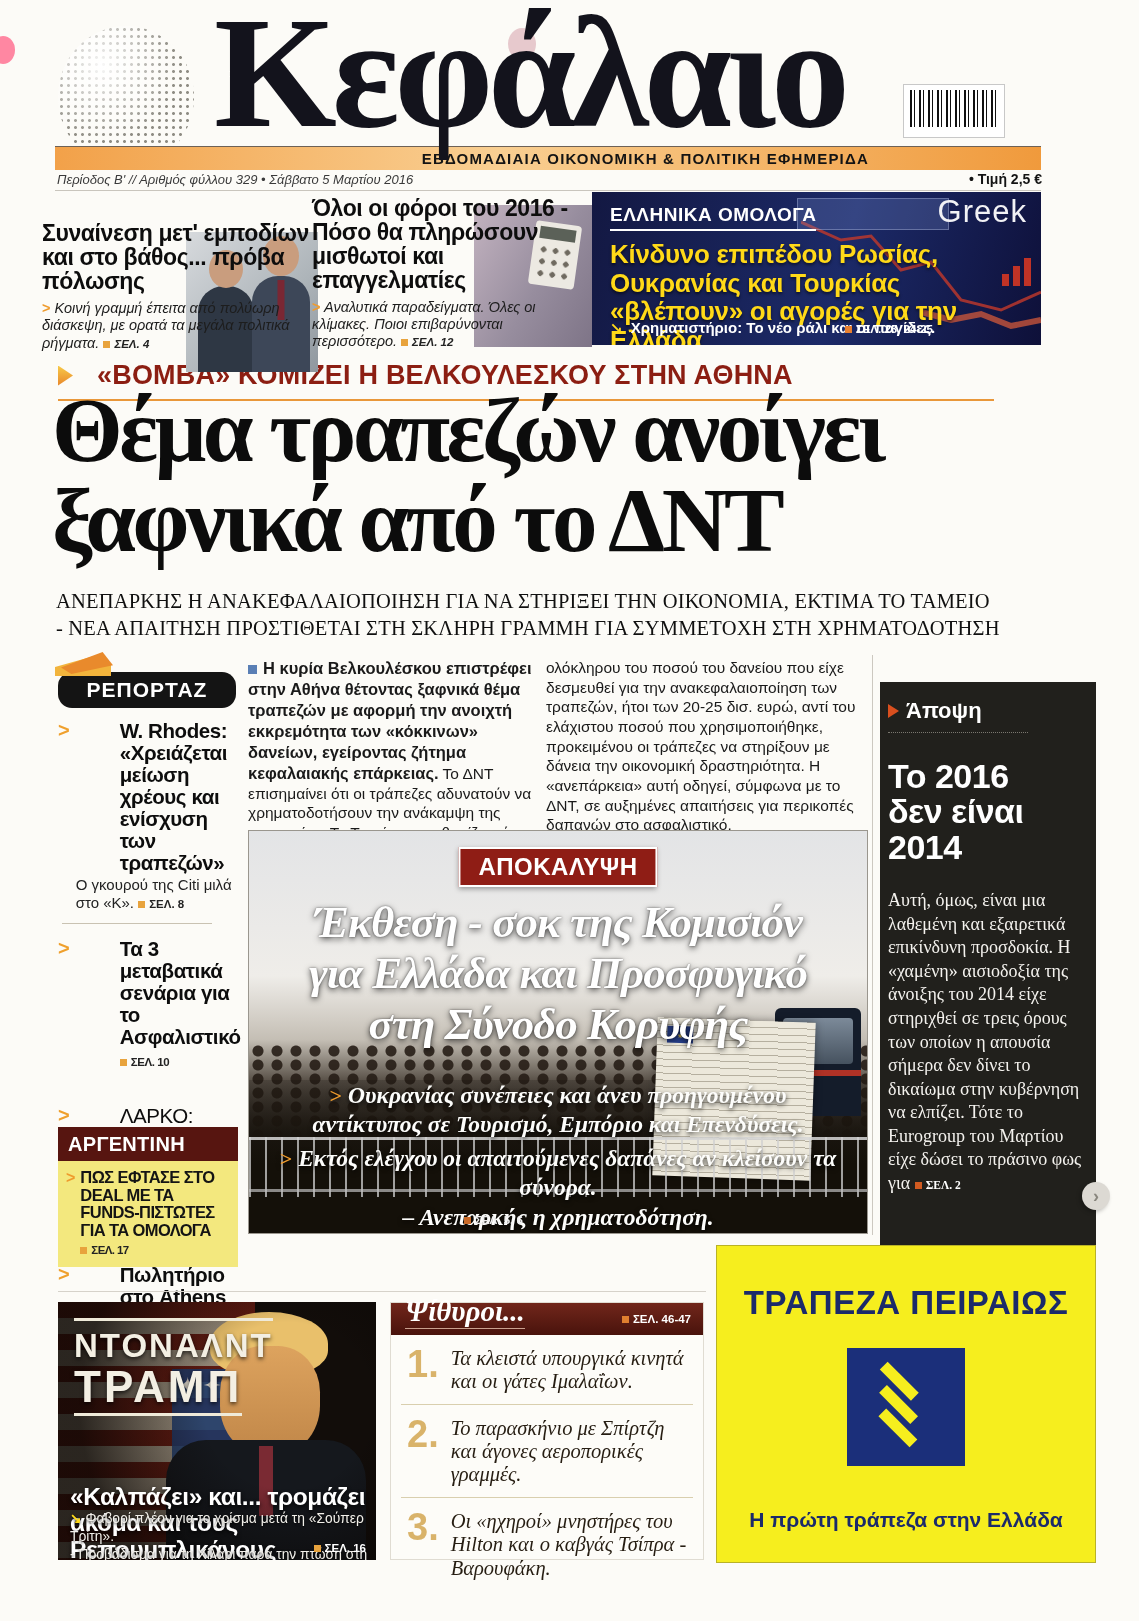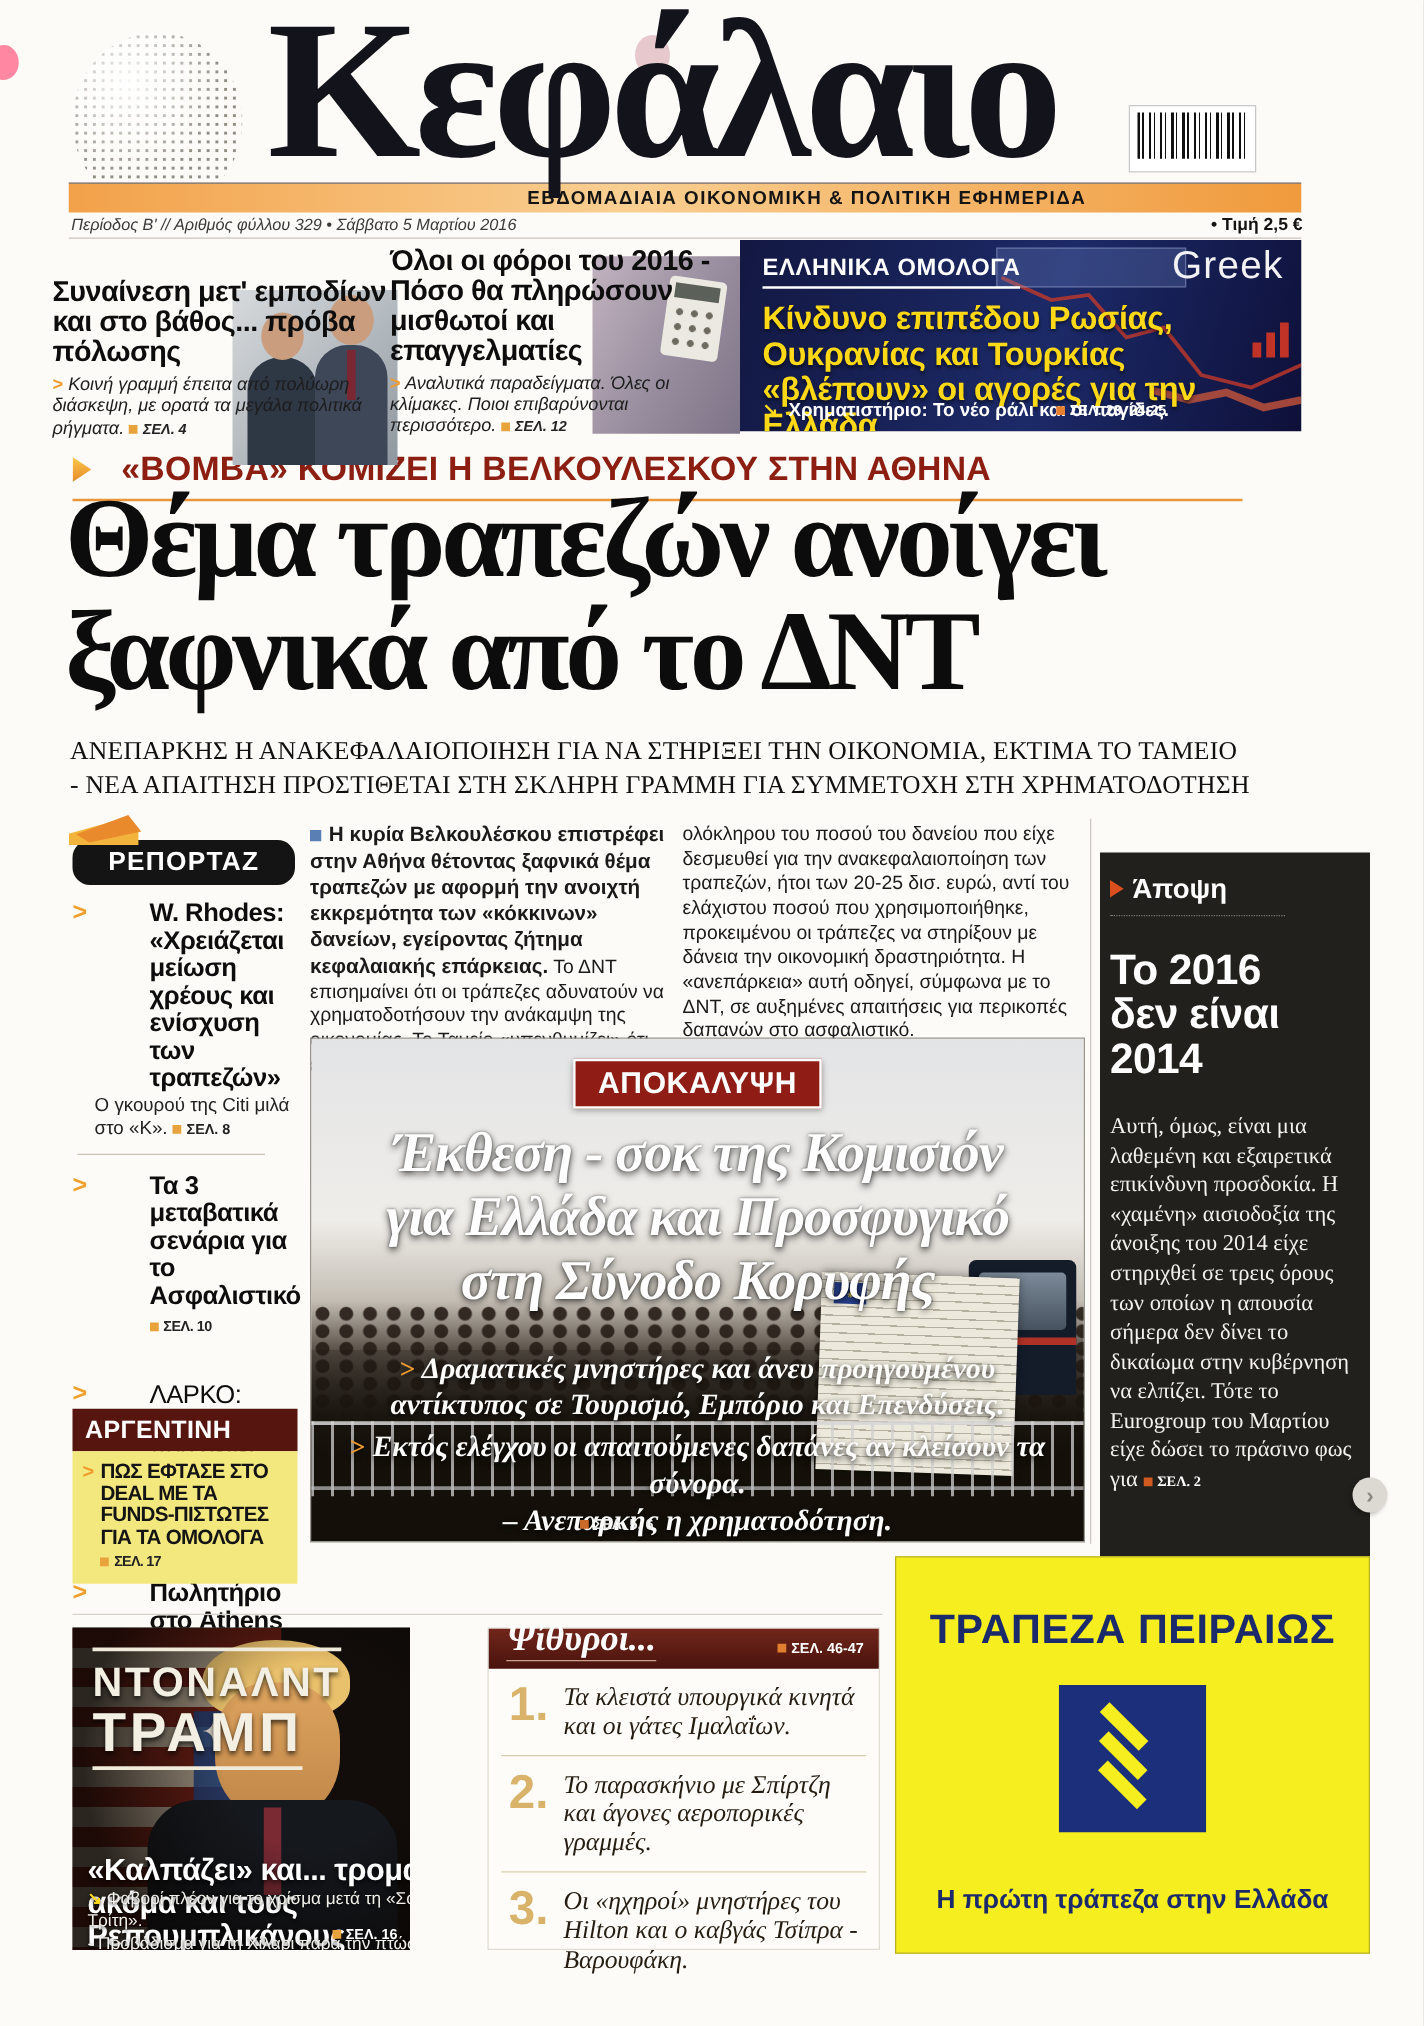--- a/index.html
+++ b/index.html
@@ -147,21 +147,21 @@
   .op-body .wsq{display:inline-block;width:11px;height:11px;background:#fff;margin-right:7px;}
   .op-body p{margin:0 0 2px 0;}
   .op-pg{color:#fff;}
   .op-pg .sq{background:#d05a20;}
   .page-curl{left:1082px;top:1182px;width:28px;height:28px;border-radius:50%;background:#dcd9d3;
         display:flex;align-items:center;justify-content:center;color:#8a877f;font-size:18px;font-weight:bold;
         box-shadow:-2px 2px 4px rgba(0,0,0,.25);}
 
   
   .bot-rule{left:58px;top:1291px;width:648px;height:1px;background:#d6d2ca;}
-  .trump{left:58px;top:1302px;width:270px;height:258px;background:#120d0a;overflow:hidden;}
+  .trump{left:58px;top:1302px;width:318px;height:258px;background:#120d0a;overflow:hidden;}
   .trump .stripes{position:absolute;left:0;top:0;width:62%;height:100%;opacity:.8;
         background:repeating-linear-gradient(180deg,#6e1d13 0 16px,#b3a692 16px 32px);}
   .trump .canton{position:absolute;left:36%;top:26%;width:90px;height:90px;background:#1d3a6b;opacity:.85;
         color:#e8e4da;font-size:22px;line-height:1;padding:6px;box-sizing:border-box;}
   .trump .shade{position:absolute;inset:0;background:radial-gradient(circle at 72% 40%,rgba(0,0,0,0) 30%,rgba(8,5,3,.75) 75%);}
   .hair{position:absolute;right:48px;top:10px;width:118px;height:64px;background:#e9c06b;border-radius:50% 50% 40% 40%;}
   .face{position:absolute;right:56px;top:44px;width:100px;height:110px;background:linear-gradient(#dda35e,#c08648);border-radius:42% 42% 46% 46%;}
   .suit{position:absolute;right:10px;top:138px;width:200px;height:120px;background:#15181d;border-radius:40px 40px 0 0;}
   .suit .tr-tie{position:absolute;left:50%;top:6px;transform:translateX(-50%);width:14px;height:70px;background:#7a2a33;}
   .trump-label{position:absolute;left:16px;top:16px;color:#f3efe3;text-shadow:0 2px 4px rgba(0,0,0,.7);}
@@ -357,21 +357,21 @@
     <div class="barrier"></div>
     <div class="story-label">ΑΠΟΚΑΛΥΨΗ</div>
     <div class="story-head">
       <div>Έκθεση - σοκ της Κομισιόν</div>
       <div>για Ελλάδα και Προσφυγικό</div>
       <div>στη Σύνοδο Κορυφής</div>
     </div>
     <div class="story-bullets">
       <div style="width:88%;margin:0 auto;">
         <span class="chev">&gt;</span>
-        <span>Δραματικές μνηστήρες και άνευ προηγουμένου αντίκτυπος σε Τουρισμό, Εμπόριο και Επενδύσεις.</span>
+        <span>Ουκρανίας συνέπειες και άνευ προηγουμένου αντίκτυπος σε Τουρισμό, Εμπόριο και Επενδύσεις.</span>
       </div>
       <div style="margin-top:4px;">
         <span class="chev">&gt;</span>
         <span>Εκτός ελέγχου οι απαιτούμενες δαπάνες αν κλείσουν τα σύνορα.</span>
         <div>– Ανεπαρκής η χρηματοδότηση.</div>
       </div>
     </div>
     <span class="pg story-pg"><span class="sq"></span><span>ΣΕΛ. 5, 6</span></span>
   </div>
 

